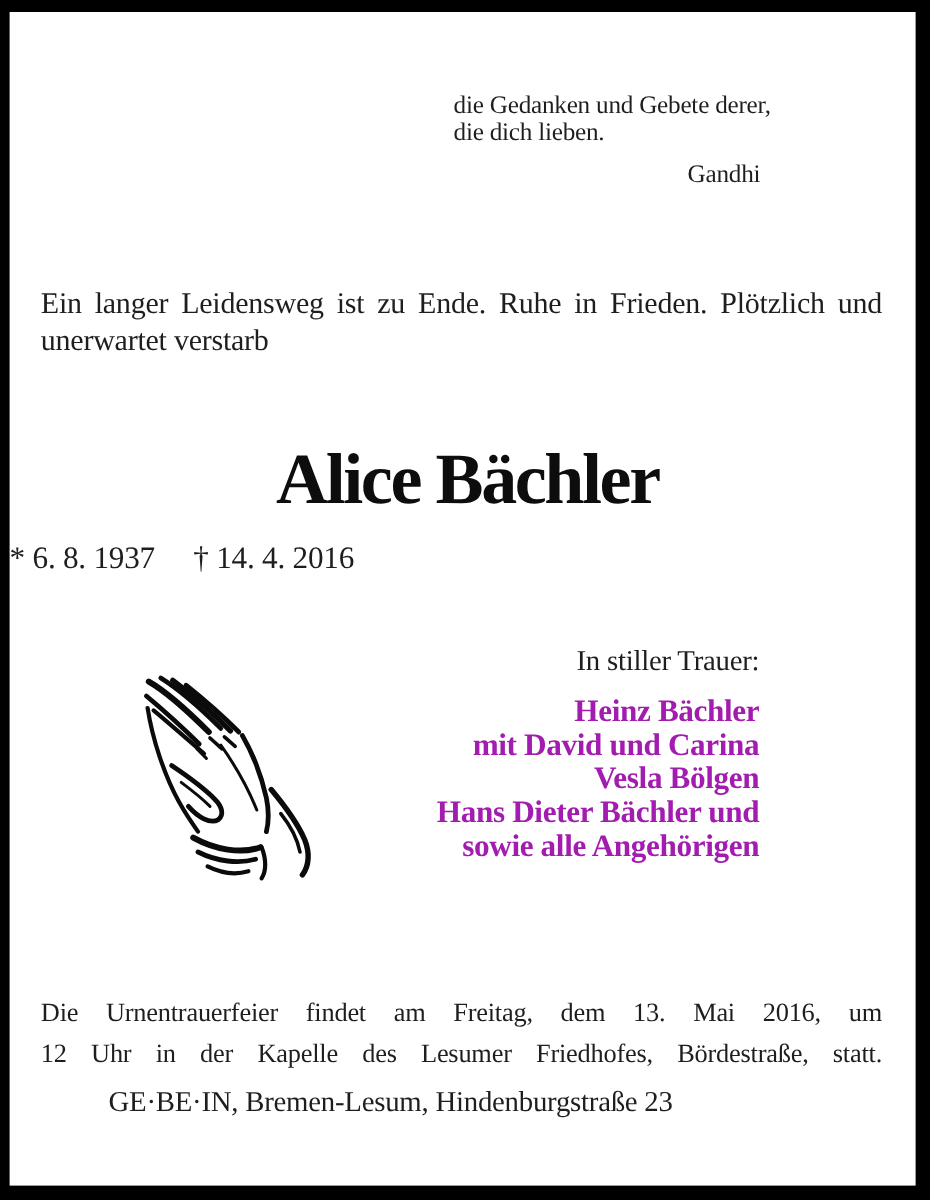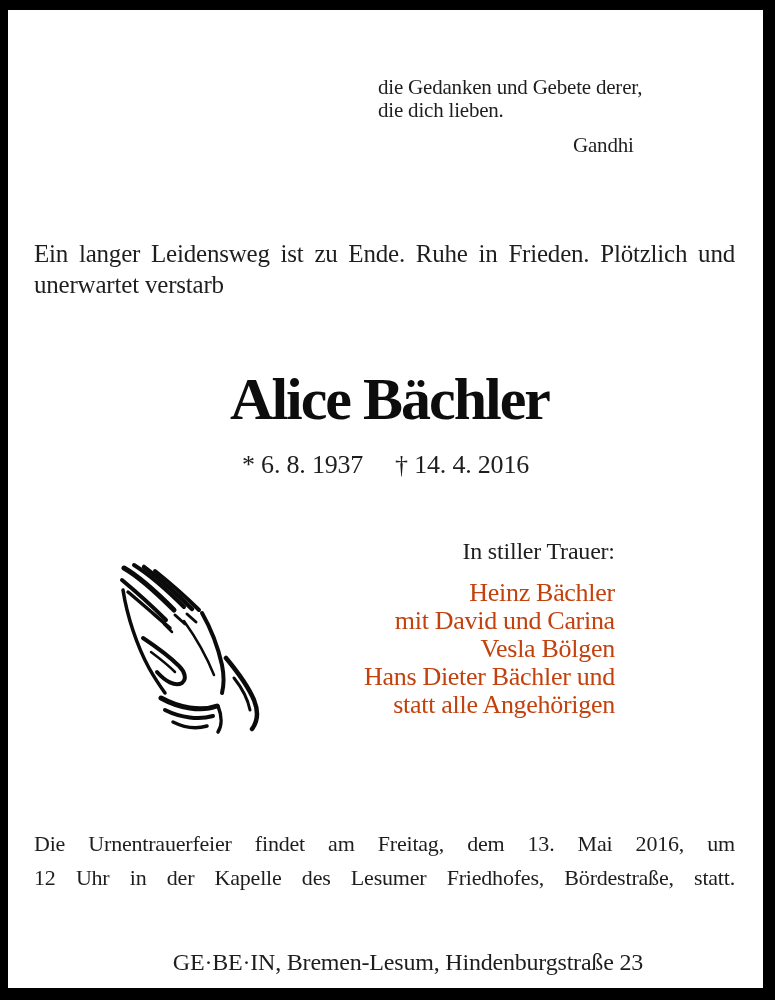--- a/index.html
+++ b/index.html
@@ -62,21 +62,20 @@
     letter-spacing: -2px;
     color: #0d0d0d;
   }
   
   .dates {
     position: absolute;
     left: 0;
     top: 440px;
     width: 755px;
     display: flex;
-    justify-content: center;
     gap: 32px;
     font-size: 26px;
     letter-spacing: -0.2px;
   }
   
   .hands {
     position: absolute;
     left: 104px;
     top: 548px;
     width: 160px;
@@ -89,45 +88,44 @@
     top: 528px;
     text-align: right;
   }
   .mourning .label {
     font-size: 24px;
     letter-spacing: -0.2px;
   }
   .mourning .names {
     margin-top: 14px;
     font-size: 26px;
-    font-weight: 400;
+    font-weight: 700;
     line-height: 28px;
     letter-spacing: -0.3px;
-    color: #c2410c;
+    color: #a21caf;
   }
   
   .ceremony {
     position: absolute;
     left: 26px;
     top: 817px;
     width: 701px;
     font-size: 22px;
     line-height: 34px;
     letter-spacing: -0.2px;
   }
   
   .footer {
     position: absolute;
     left: 0;
     top: 896px;
     width: 635px;
-    text-align: right;
+    text-align: center;
     font-size: 24px;
     letter-spacing: -0.2px;
-    margin-top: 43px;
   }
 </style>
 </head>
 <body>
 
 <div class="page">
 
   <div class="quote">
     <div class="qline">die Gedanken und Gebete derer,</div>
     <div class="qline">die dich lieben.</div>
@@ -178,21 +176,21 @@
     </g>
   </svg>
 
   <div class="mourning">
     <div class="label">In stiller Trauer:</div>
     <div class="names">
       <div>Heinz Bächler</div>
       <div>mit David und Carina</div>
       <div>Vesla Bölgen</div>
       <div>Hans Dieter Bächler und</div>
-      <div>statt alle Angehörigen</div>
+      <div>sowie alle Angehörigen</div>
     </div>
   </div>
 
   <div class="ceremony">
     <div class="jline">Die Urnentrauerfeier findet am Freitag, dem 13. Mai 2016, um</div>
     <div class="jline">12 Uhr in der Kapelle des Lesumer Friedhofes, Bördestraße, statt.</div>
   </div>
 
   <div class="footer">GE·BE·IN, Bremen-Lesum, Hindenburgstraße 23</div>
 

